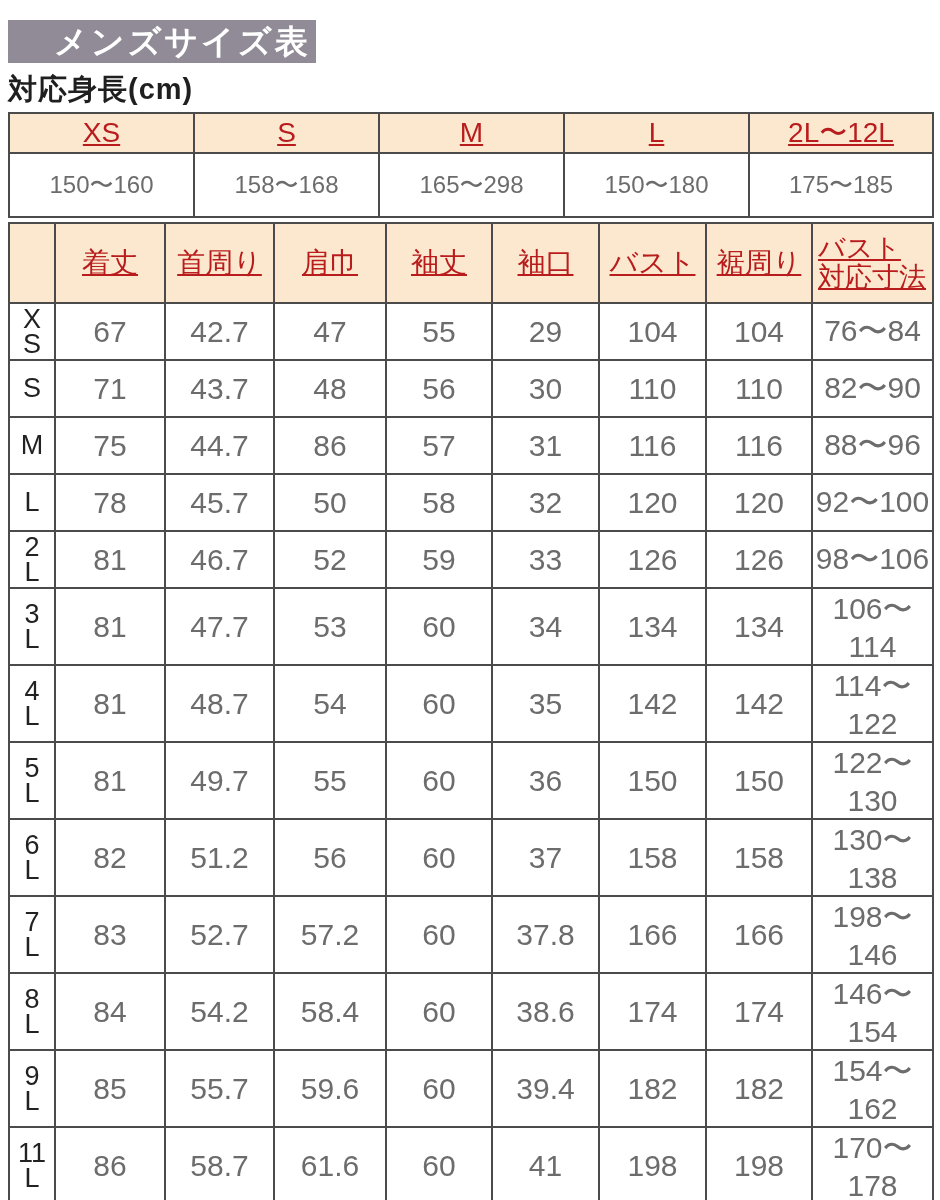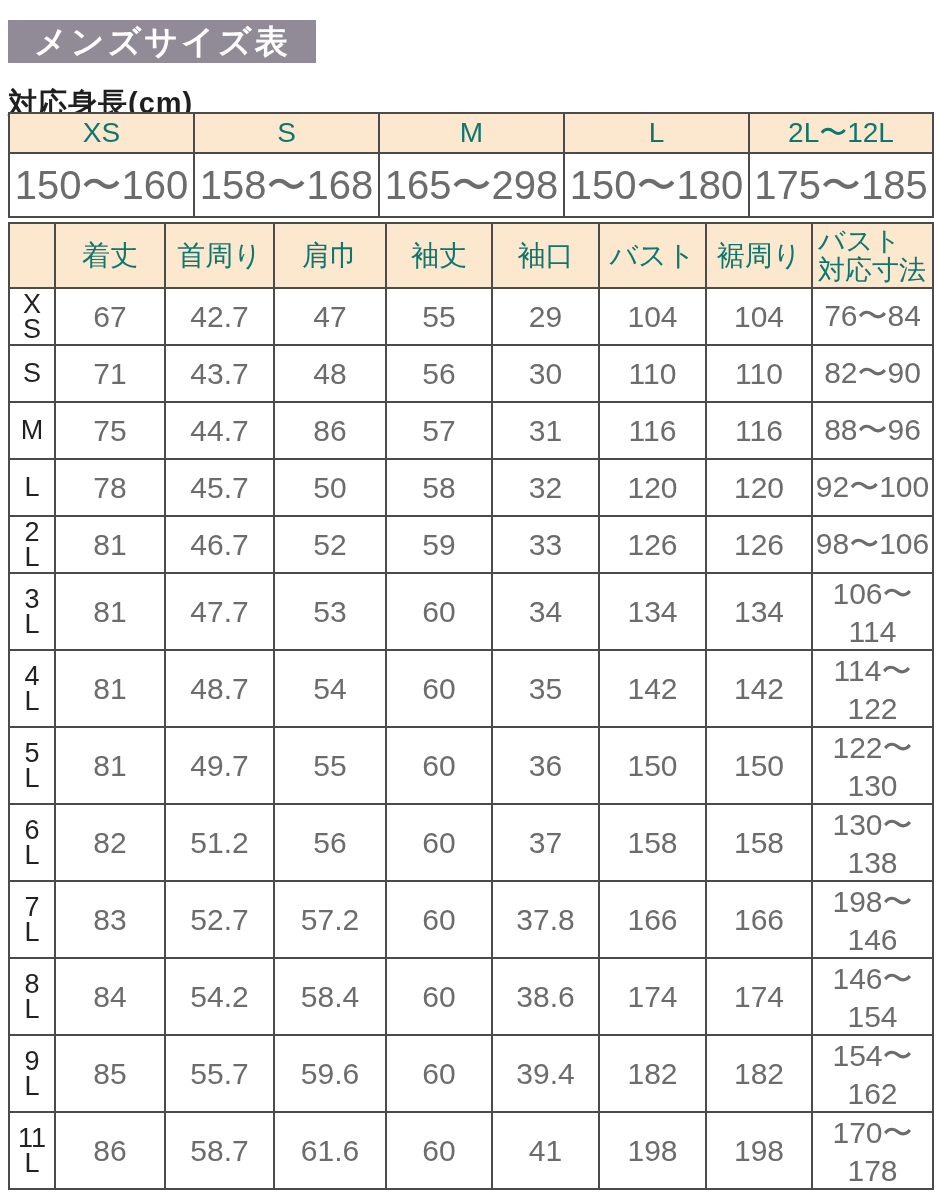--- a/index.html
+++ b/index.html
@@ -19,70 +19,71 @@
     display: flex; align-items: center;
     box-sizing: border-box;
     padding-left: 26px;
   }
   .title-bar .title-text {
     color: #ffffff;
     font-size: 33px;
     font-weight: bold;
     letter-spacing: 3px;
     line-height: 1;
+    margin-left: 20px;
   }
 
   
   .subtitle {
     position: absolute; left: 8px; top: 70px;
     font-size: 29px;
     font-weight: bold;
     color: #1f1f1f;
     letter-spacing: 1px;
-    margin-top: 14px;
   }
 
   
   table {
     border-collapse: collapse;
     table-layout: fixed;
   }
   th, td {
     border: 2px solid #4b4b4b;
     text-align: center;
     vertical-align: middle;
     padding: 0;
     box-sizing: border-box;
     overflow: hidden;
   }
   th {
     background: #fbe8cf;
-    color: #0f766e;
+    color: #b91c1c;
     font-weight: normal;
+    text-decoration: underline;
   }
   td {
     background: #ffffff;
     color: #6c6c6c;
   }
 
   
   .height-table {
     position: absolute; left: 8px; top: 112px;
     width: 924px;
   }
   .height-table th { height: 36px; font-size: 28px; }
-  .height-table td { height: 64px; font-size: 40px; }
+  .height-table td { height: 64px; font-size: 24px; }
 
   
   .size-table {
     position: absolute; left: 8px; top: 222px;
     width: 924px;
   }
   .size-table th {
-    height: 65px;
+    height: 80px;
     font-size: 28px;
   }
   .size-table th.bust-range-header {
     text-align: left;
     padding-left: 5px;
     line-height: 1.07;
     white-space: pre-line;
     font-size: 27px;
   }
   .size-table td {

